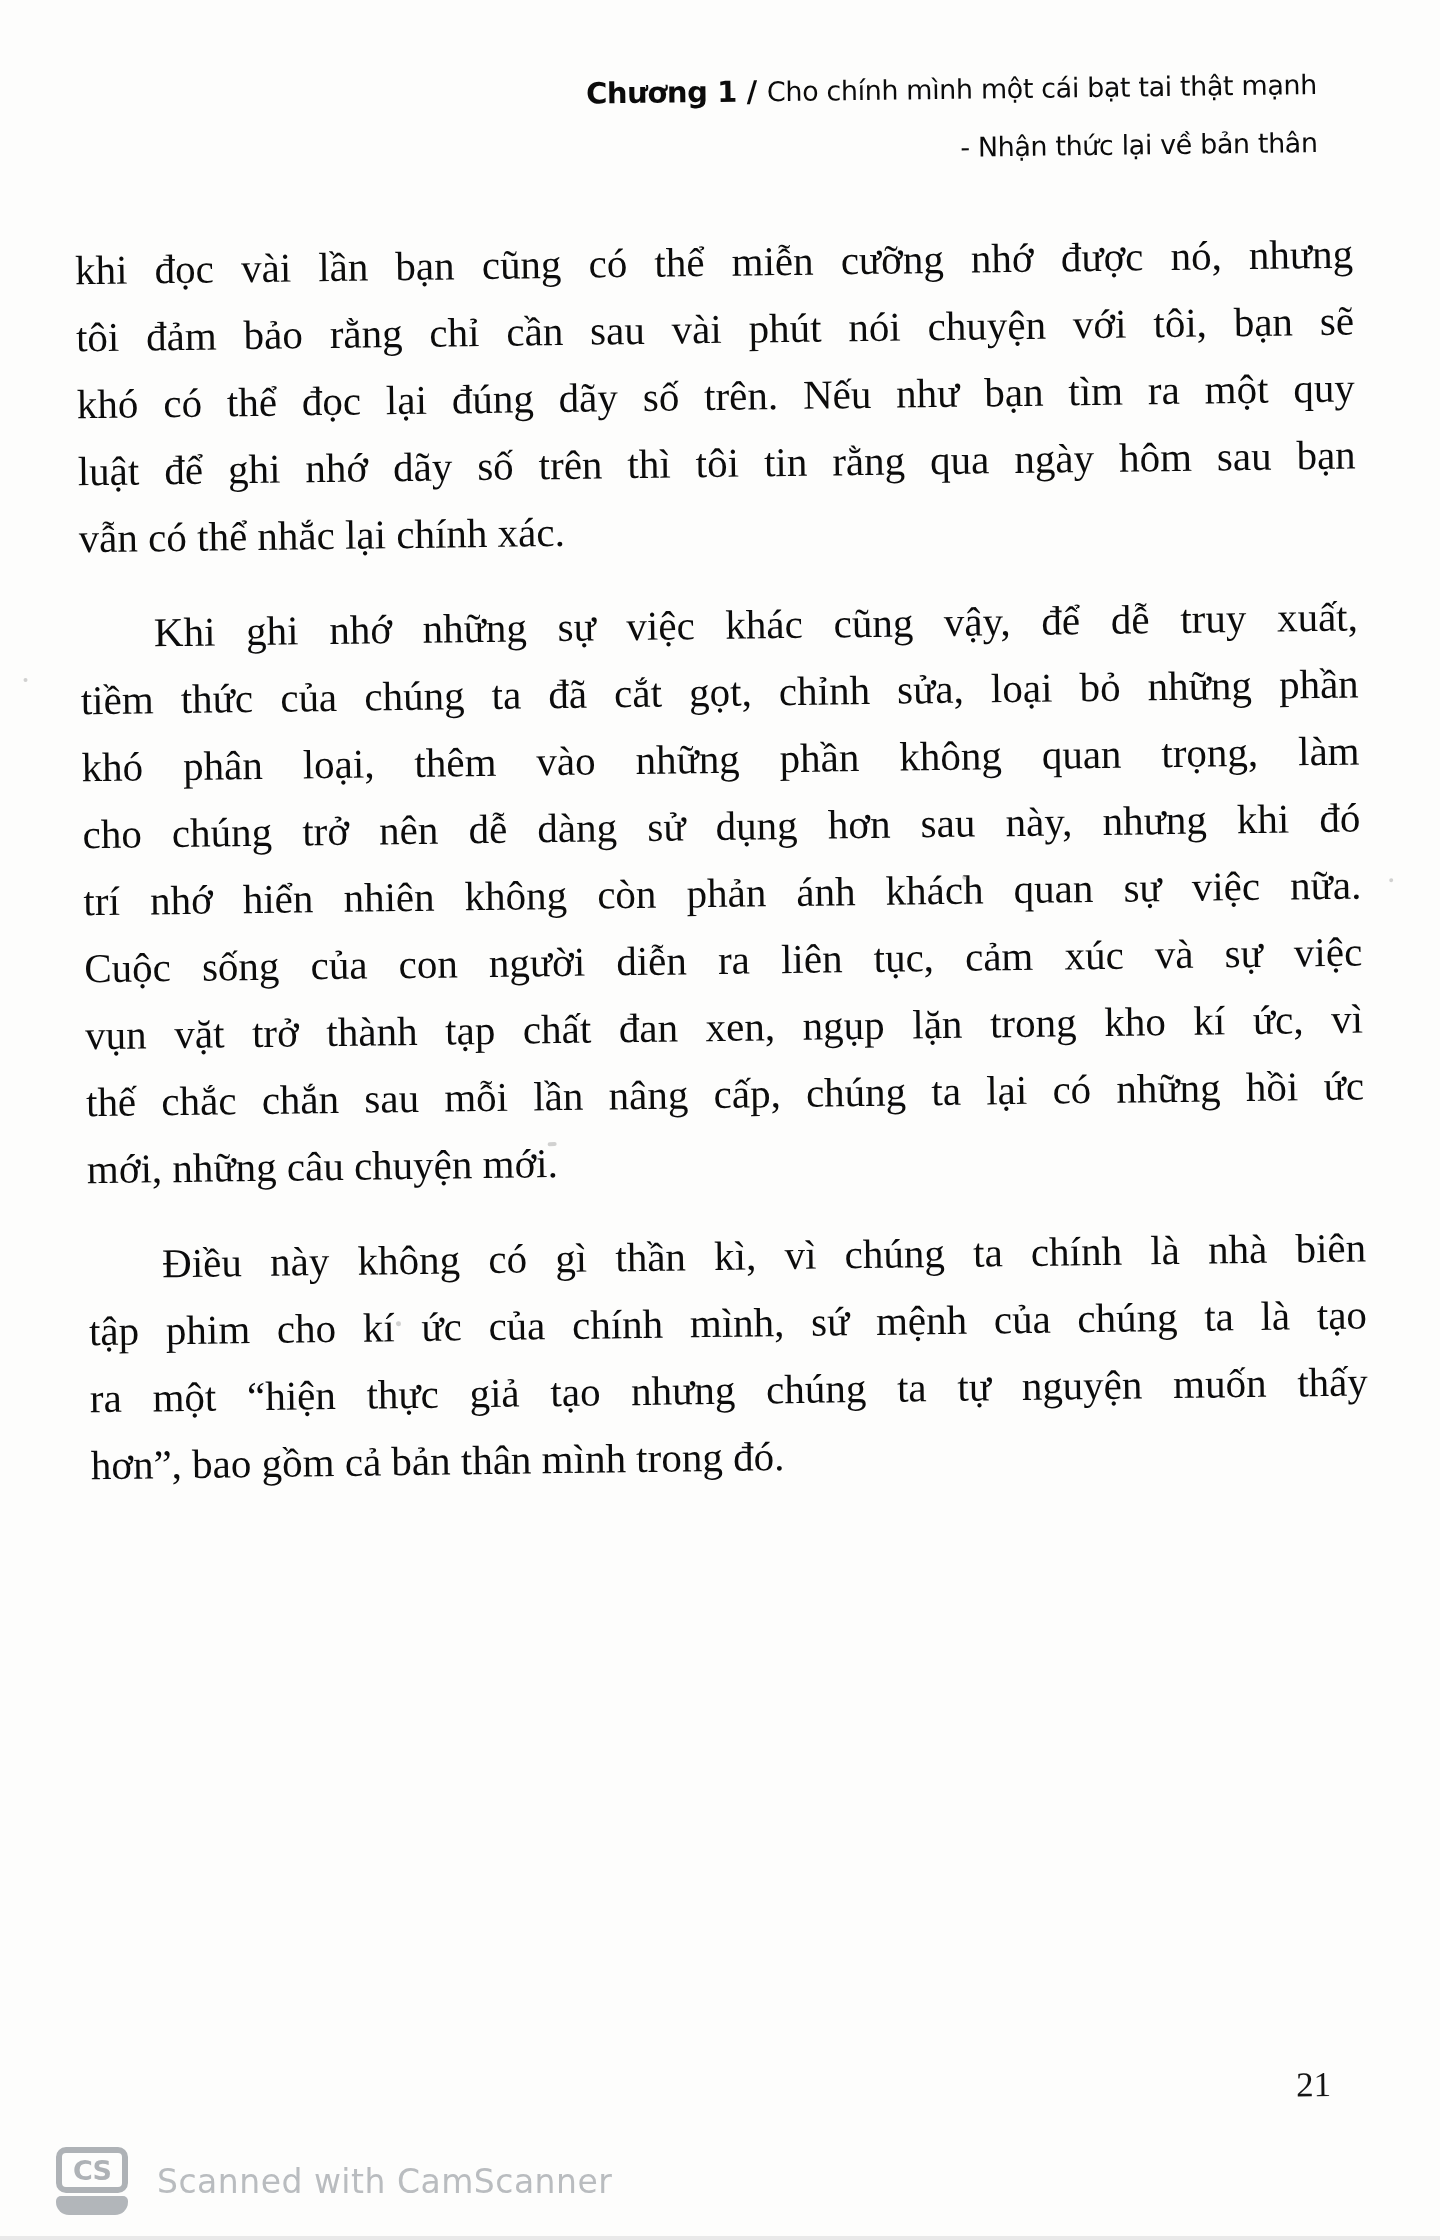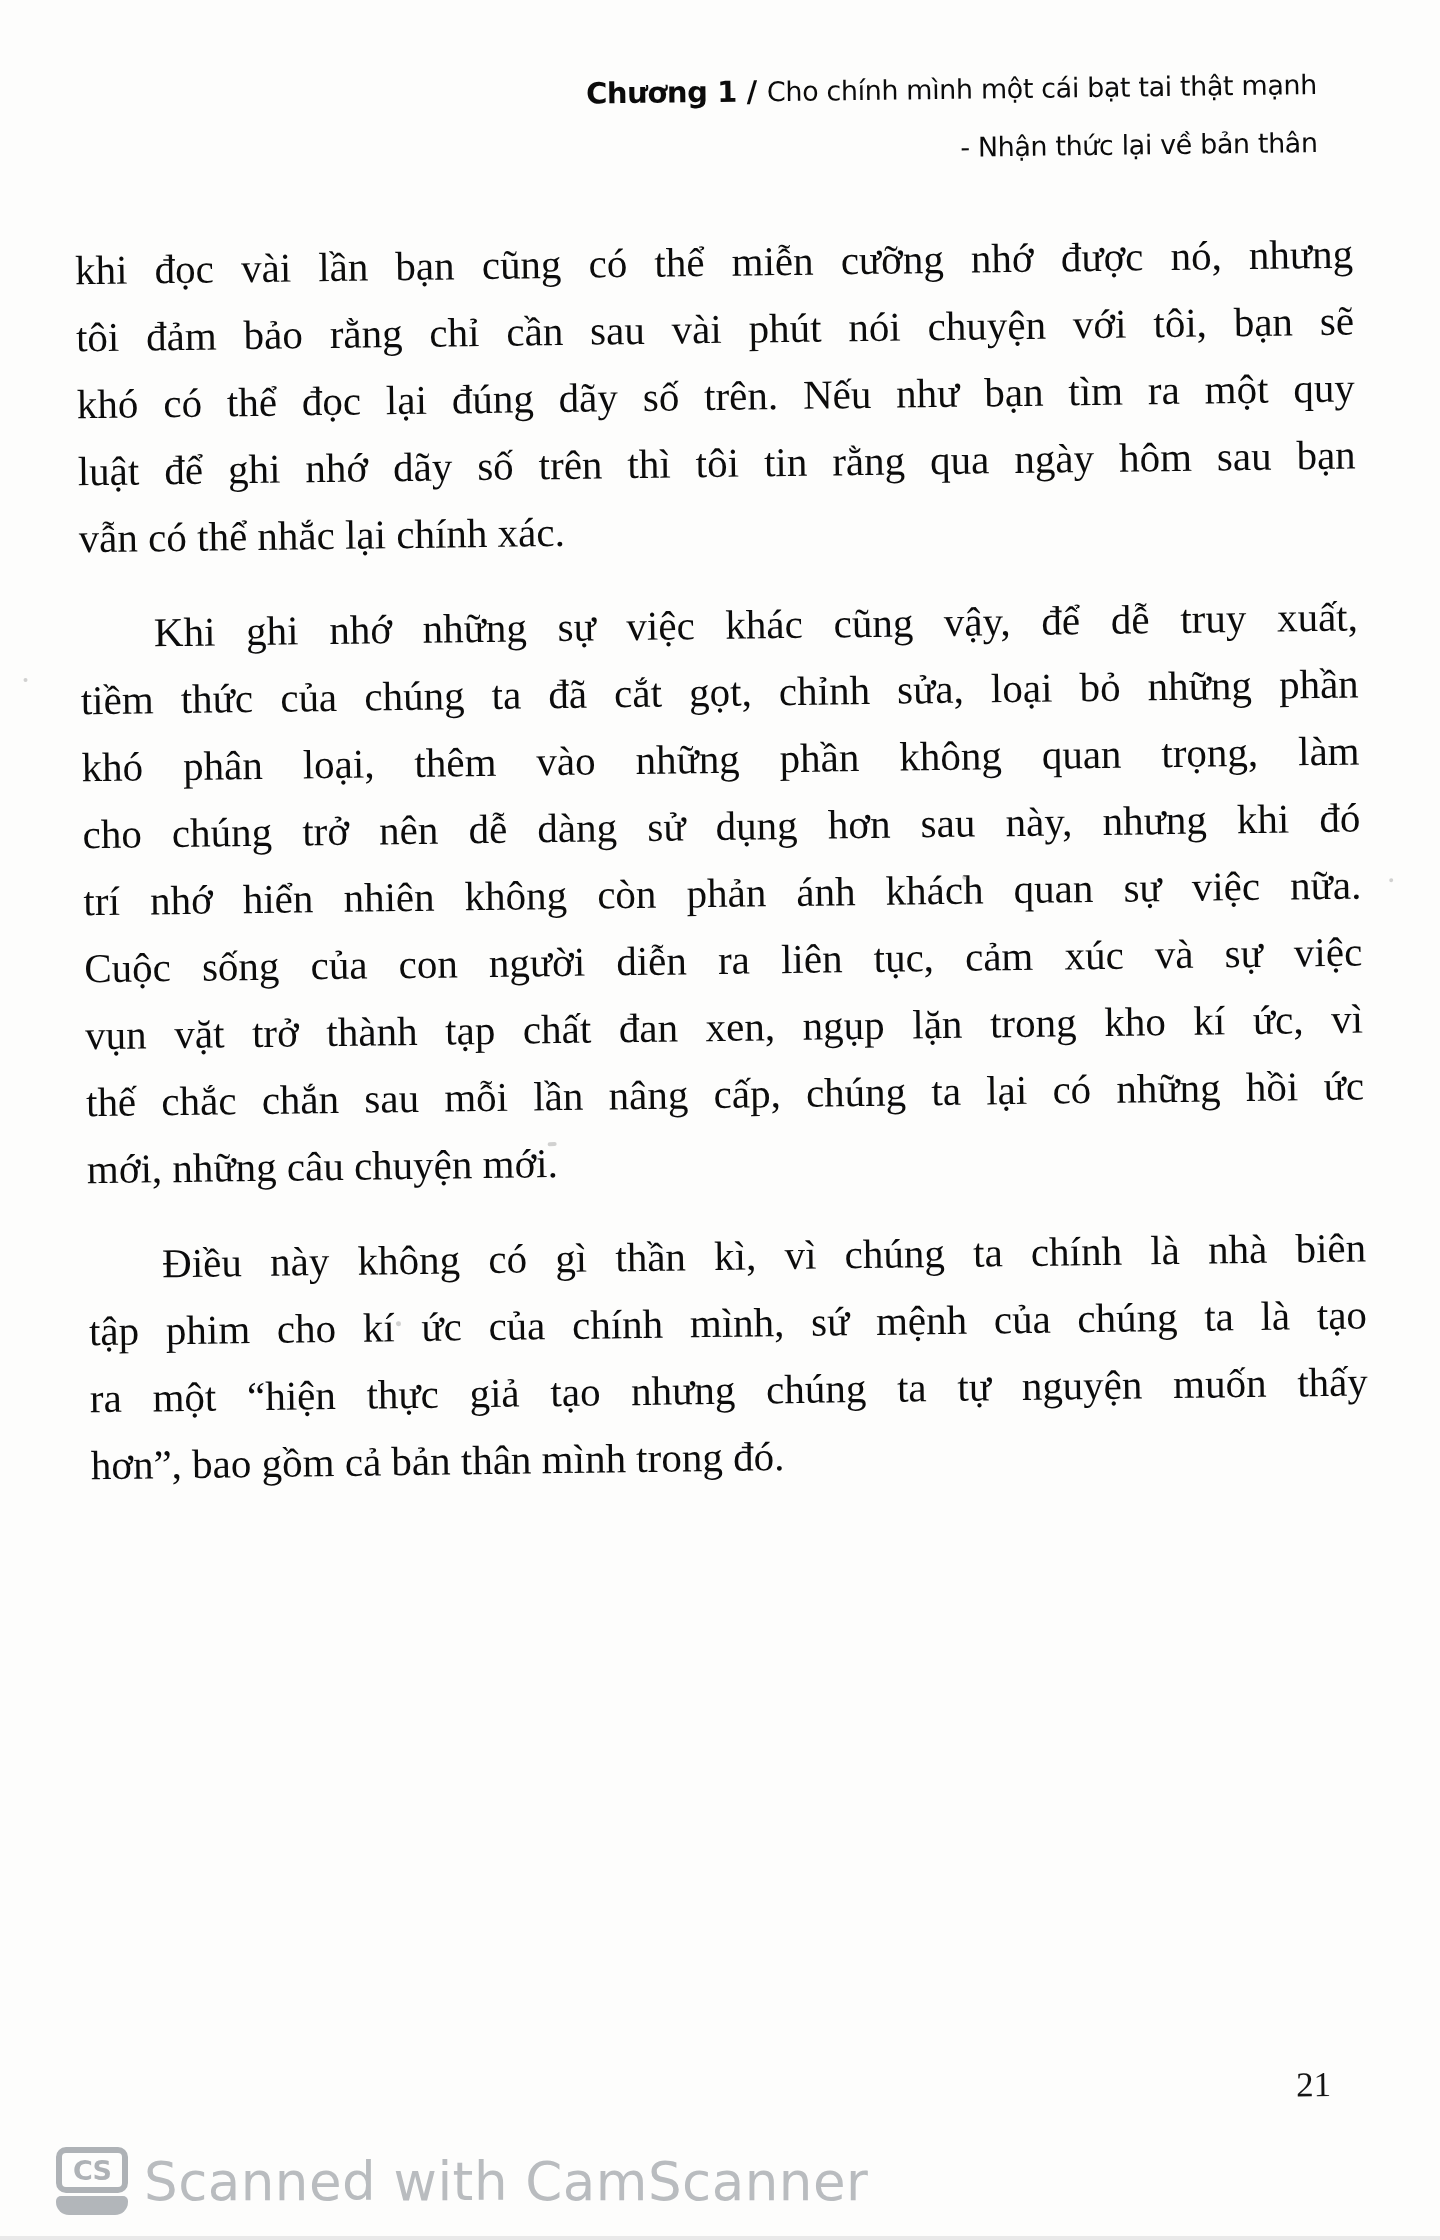--- a/index.html
+++ b/index.html
@@ -75,21 +75,21 @@
     border-radius: 50%;
   }
 
   
   .watermark {
     position: absolute;
     left: 56px;
     top: 2147px;
     display: flex;
     align-items: center;
-    gap: 16px;
+    gap: 29px;
   }
   .cs-logo { width: 72px; }
   .cs-box {
     width: 72px;
     height: 46px;
     box-sizing: border-box;
     border: 6px solid #aeb2b6;
     border-radius: 10px;
     display: flex;
     align-items: center;
@@ -102,21 +102,21 @@
   }
   .cs-base {
     width: 72px;
     height: 19px;
     margin-top: 3px;
     background: #b2b6ba;
     border-radius: 5px 5px 13px 13px;
   }
   .wm-text {
     font-family: "DejaVu Sans", sans-serif;
-    font-size: 53px;
+    font-size: 33px;
     color: #b9bcbf;
     letter-spacing: 0.5px;
     white-space: nowrap;
   }
 
   .bottom-edge {
     position: absolute;
     left: 0;
     bottom: 0;
     width: 100%;

